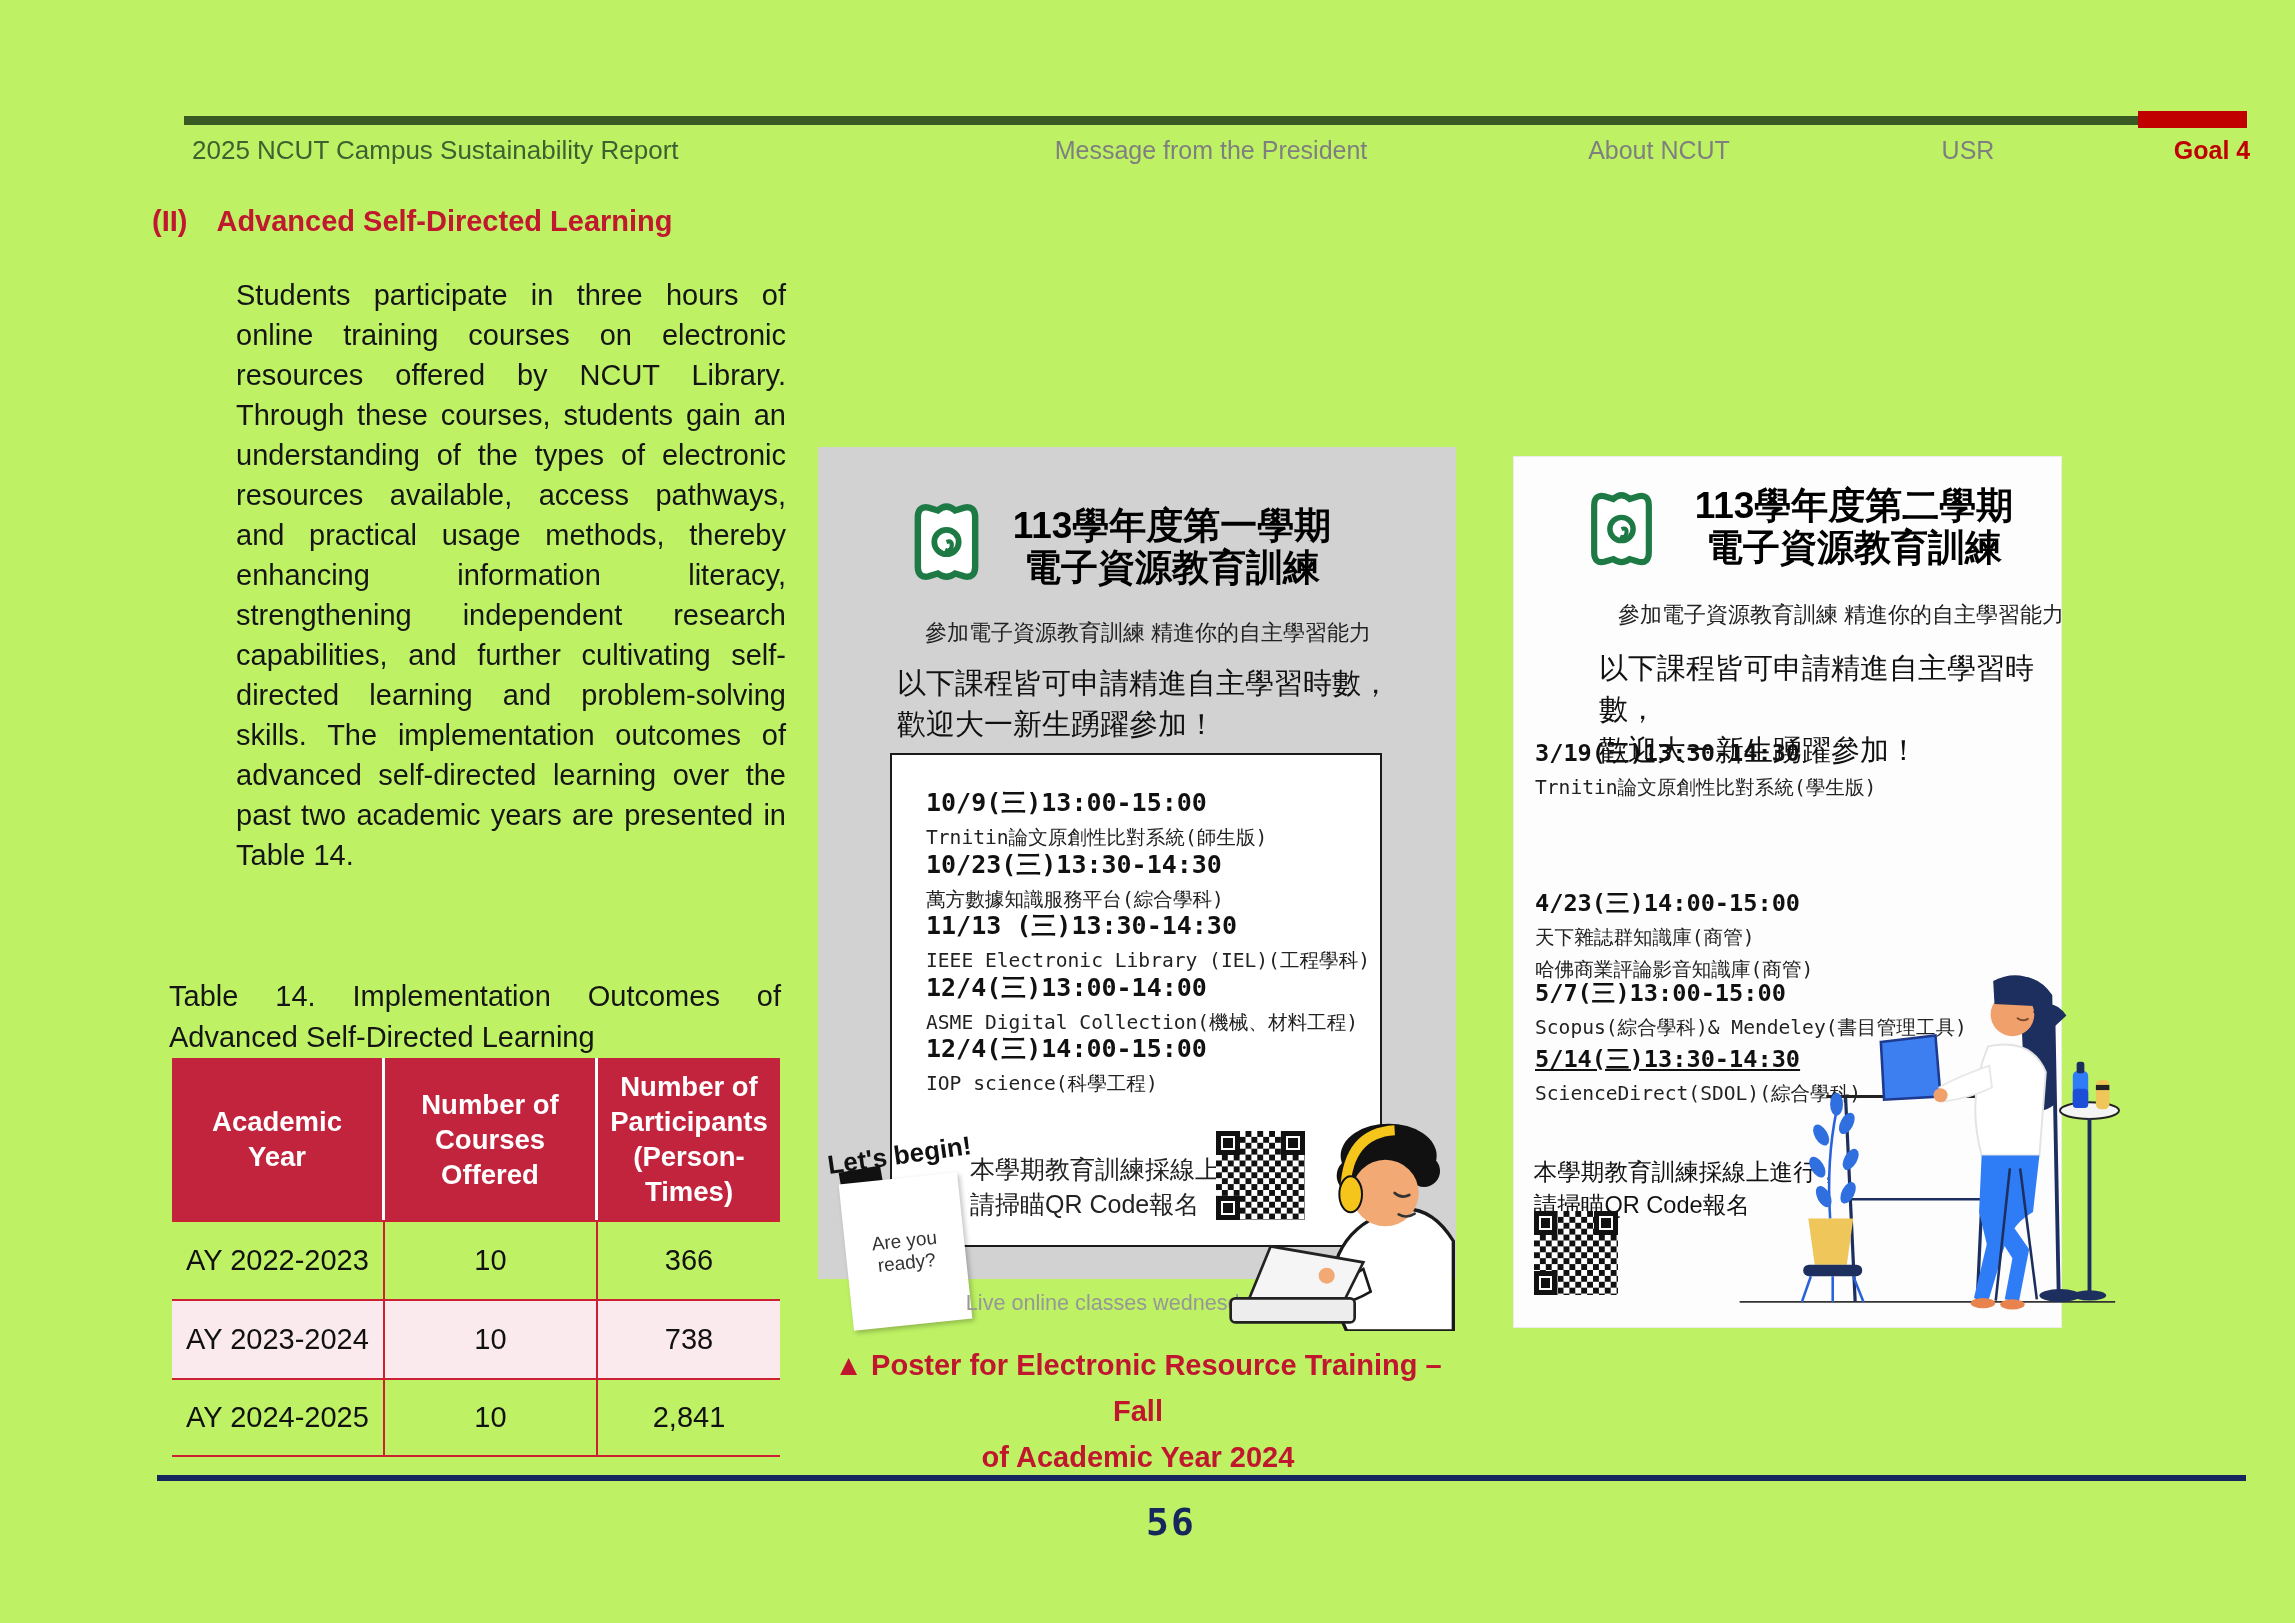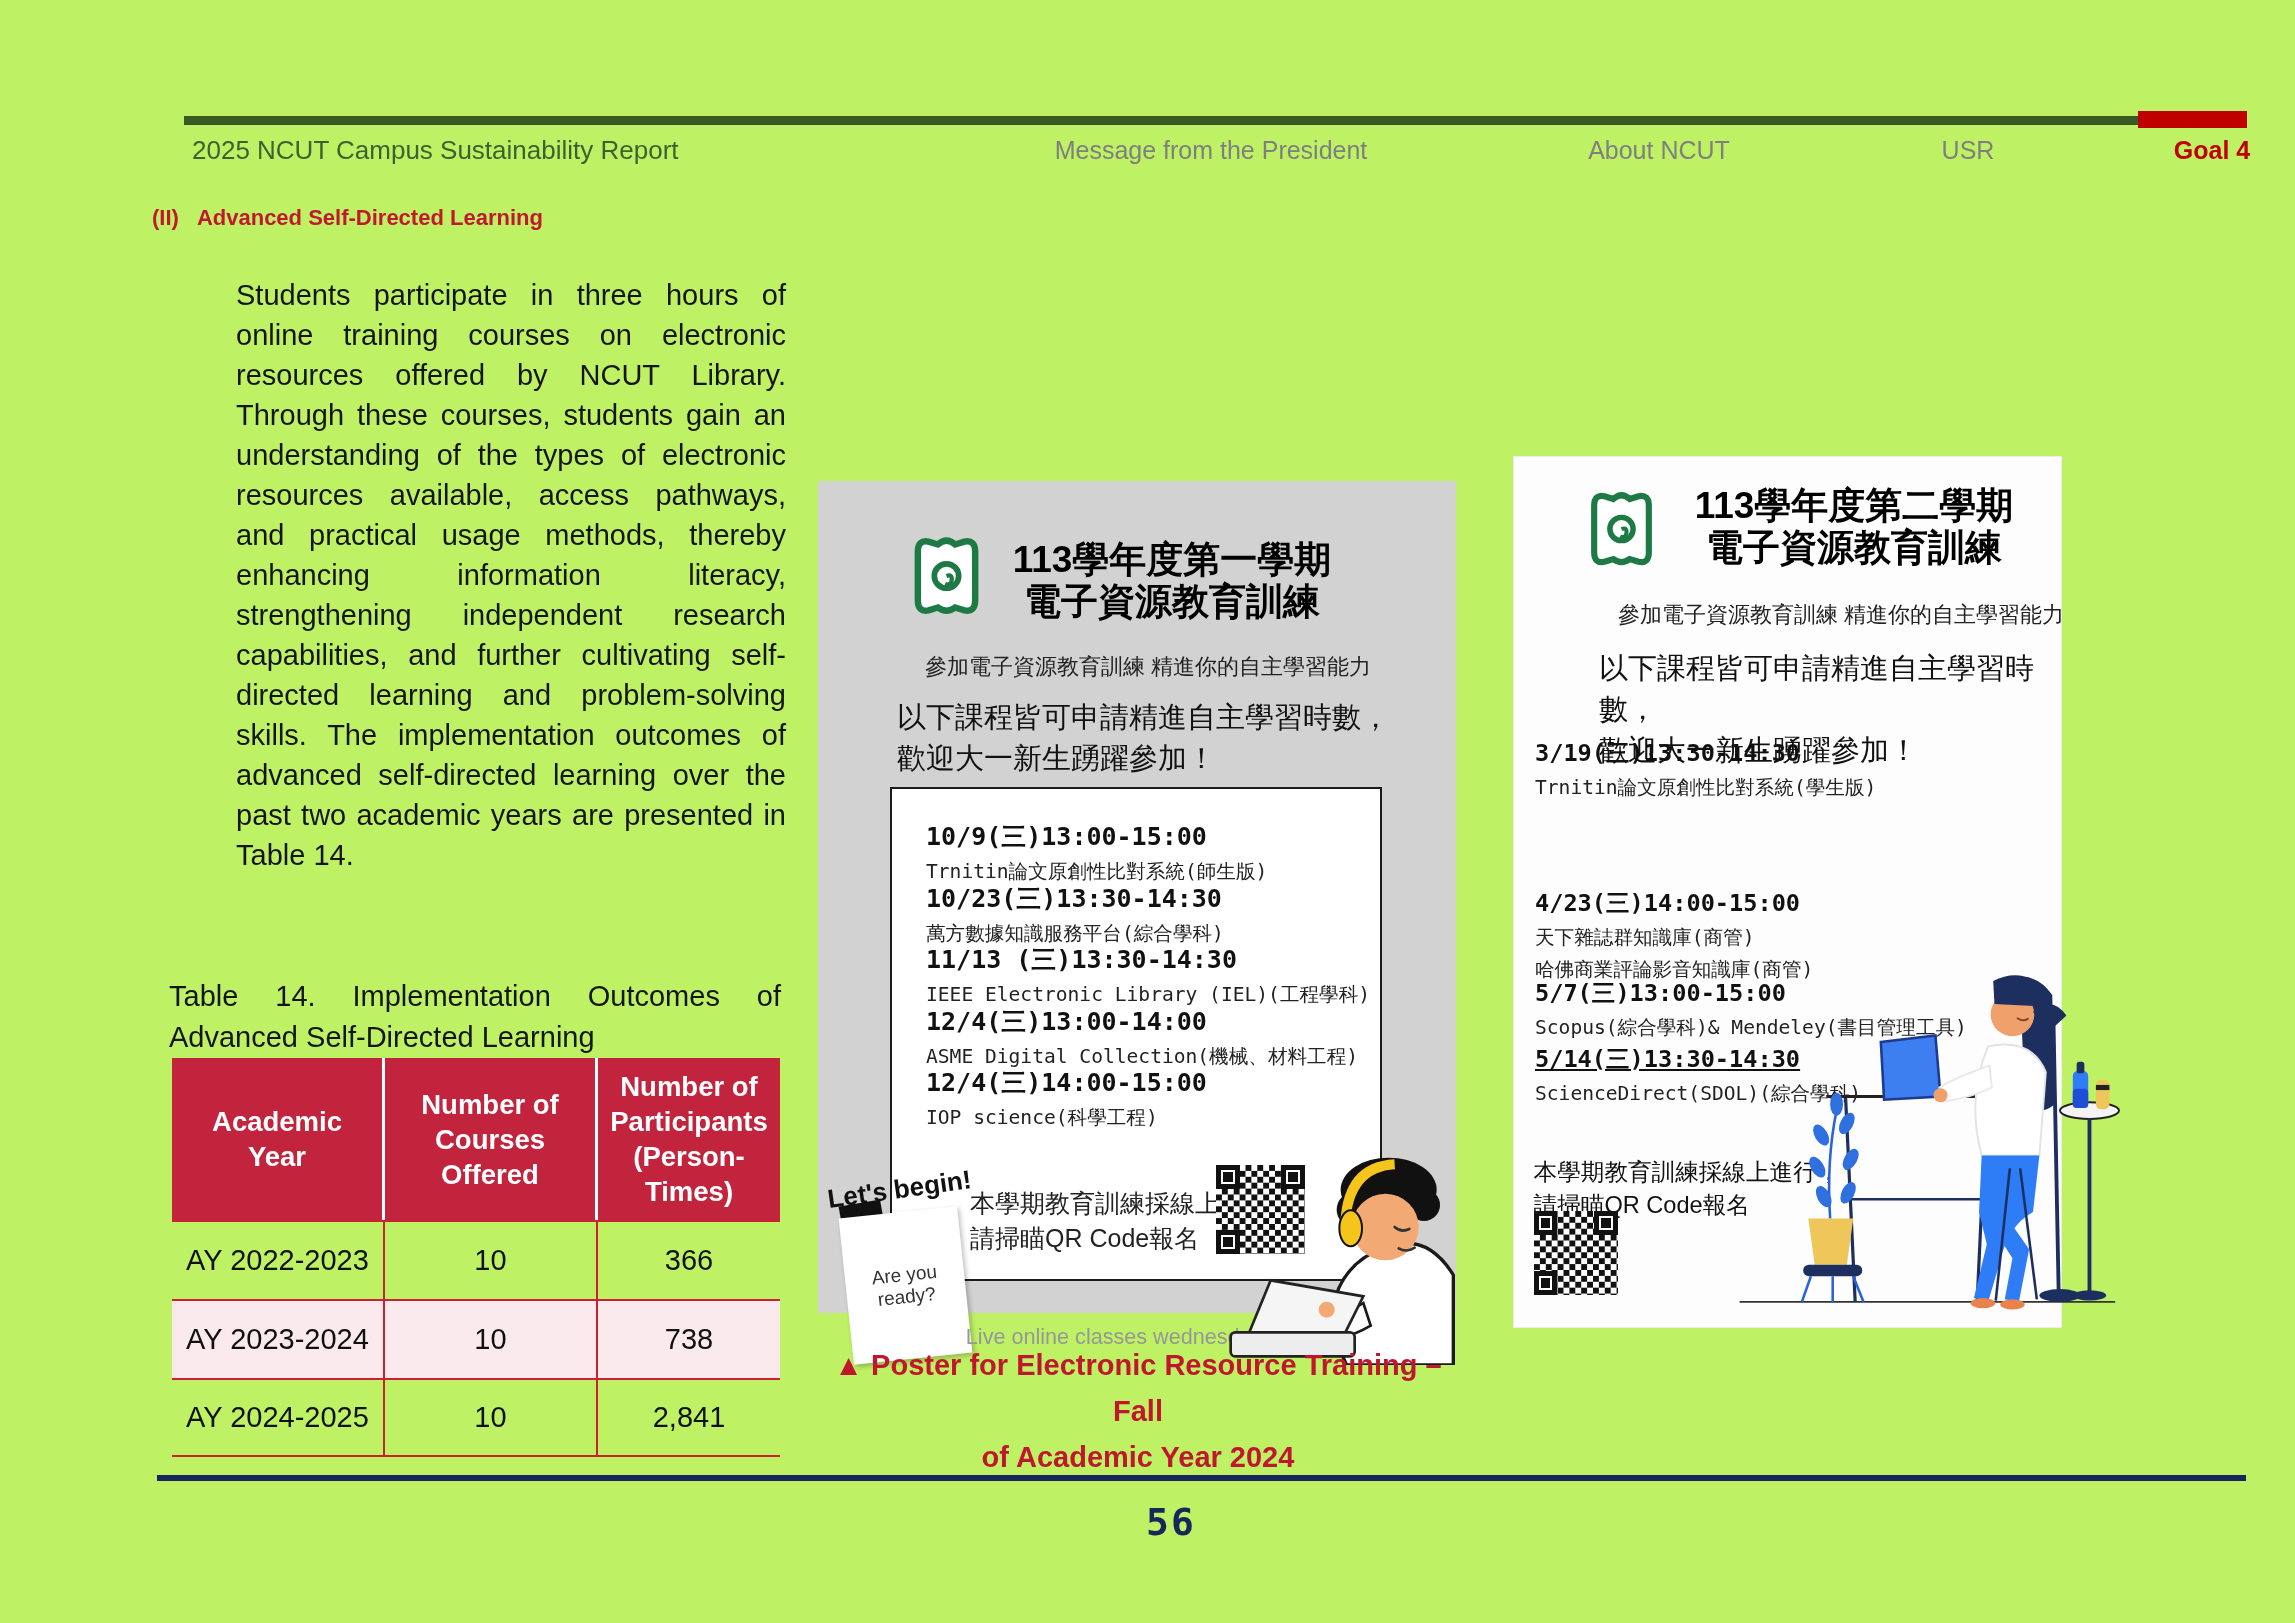--- a/index.html
+++ b/index.html
@@ -9,21 +9,21 @@
     font-family:"Liberation Sans", sans-serif; overflow:hidden; color:#1a1a1a;
   }
   
   .rule-green { position:absolute; left:184px; top:116px; width:2062px; height:8.5px; background:#3a5a23; }
   .rule-red   { position:absolute; left:2138px; top:111px; width:109px; height:17px; background:#c00000; }
   .hdr-title  { position:absolute; left:192px; top:135px; font-size:26px; color:#3e6130; }
   .nav-item   { position:absolute; top:136px; transform:translateX(-50%); font-size:25px; color:#7f7f7f; white-space:nowrap; }
   .nav-1 { left:1211px; } .nav-2 { left:1659px; } .nav-3 { left:1968px; }
   .nav-4 { left:2212px; color:#c00000; font-weight:bold; }
   
-  .sec-heading { position:absolute; left:152px; top:205px; font-size:22px; font-weight:bold; color:#c0182f; display:flex; gap:18px; }
+  .sec-heading { position:absolute; left:152px; top:205px; font-size:29px; font-weight:bold; color:#c0182f; display:flex; gap:29px; }
   .paragraph {
     position:absolute; left:236px; top:275px; width:550px;
     font-size:29px; line-height:40px; text-align:justify; color:#151515;
   }
   .tbl-caption {
     position:absolute; left:169px; top:976px; width:612px;
     font-size:29px; line-height:41px; text-align:justify; color:#151515;
   }
   
   .tbl { position:absolute; left:172px; top:1058px; width:608px; display:grid;
@@ -32,21 +32,21 @@
         display:flex; align-items:center; justify-content:center; text-align:center;
         height:162px; padding:0 9.2px; }
   .th-1, .th-2 { border-right:3.3px solid #ffffff; }
   .td { font-size:29px; color:#111; display:flex; align-items:center; justify-content:center;
         height:79px; border-top:2px solid #cc2033; }
   .td-c1, .td-c2 { border-right:2.6px solid #cc2033; }
   .row-alt { background:#fbeaed; }
   .row-last { border-bottom:2px solid #cc2033; }
   
   .poster { position:absolute; }
-  .posterL { left:818px; top:447px; width:638px; height:832px; background:#d2d2d3;margin-top:34px; }
+  .posterL { left:818px; top:447px; width:638px; height:832px; background:#d2d2d3; }
   .posterR { left:1513px; top:456px; width:549px; height:872px; background:#fdfdfd; border:0.7px solid #ececec; }
   .p-logo { position:absolute; }
   .p-title { position:absolute; text-align:center; font-weight:bold; color:#000;
              font-size:37px; line-height:42px; white-space:nowrap; }
   .p-sub { position:absolute; transform:translateX(-50%); font-size:22px; color:#222; white-space:nowrap; }
   .p-intro { position:absolute; font-size:29px; line-height:41px; color:#111; }
   .sched-entry { position:absolute; }
   .sched-time { font-family:"DejaVu Sans Mono", monospace; font-weight:bold; font-size:25px; color:#111; white-space:nowrap; }
   .sched-name { font-family:"DejaVu Sans Mono", monospace; font-size:19.6px; color:#222; margin-top:5.2px; white-space:nowrap; }
   .sched-name:empty { display:none; }

